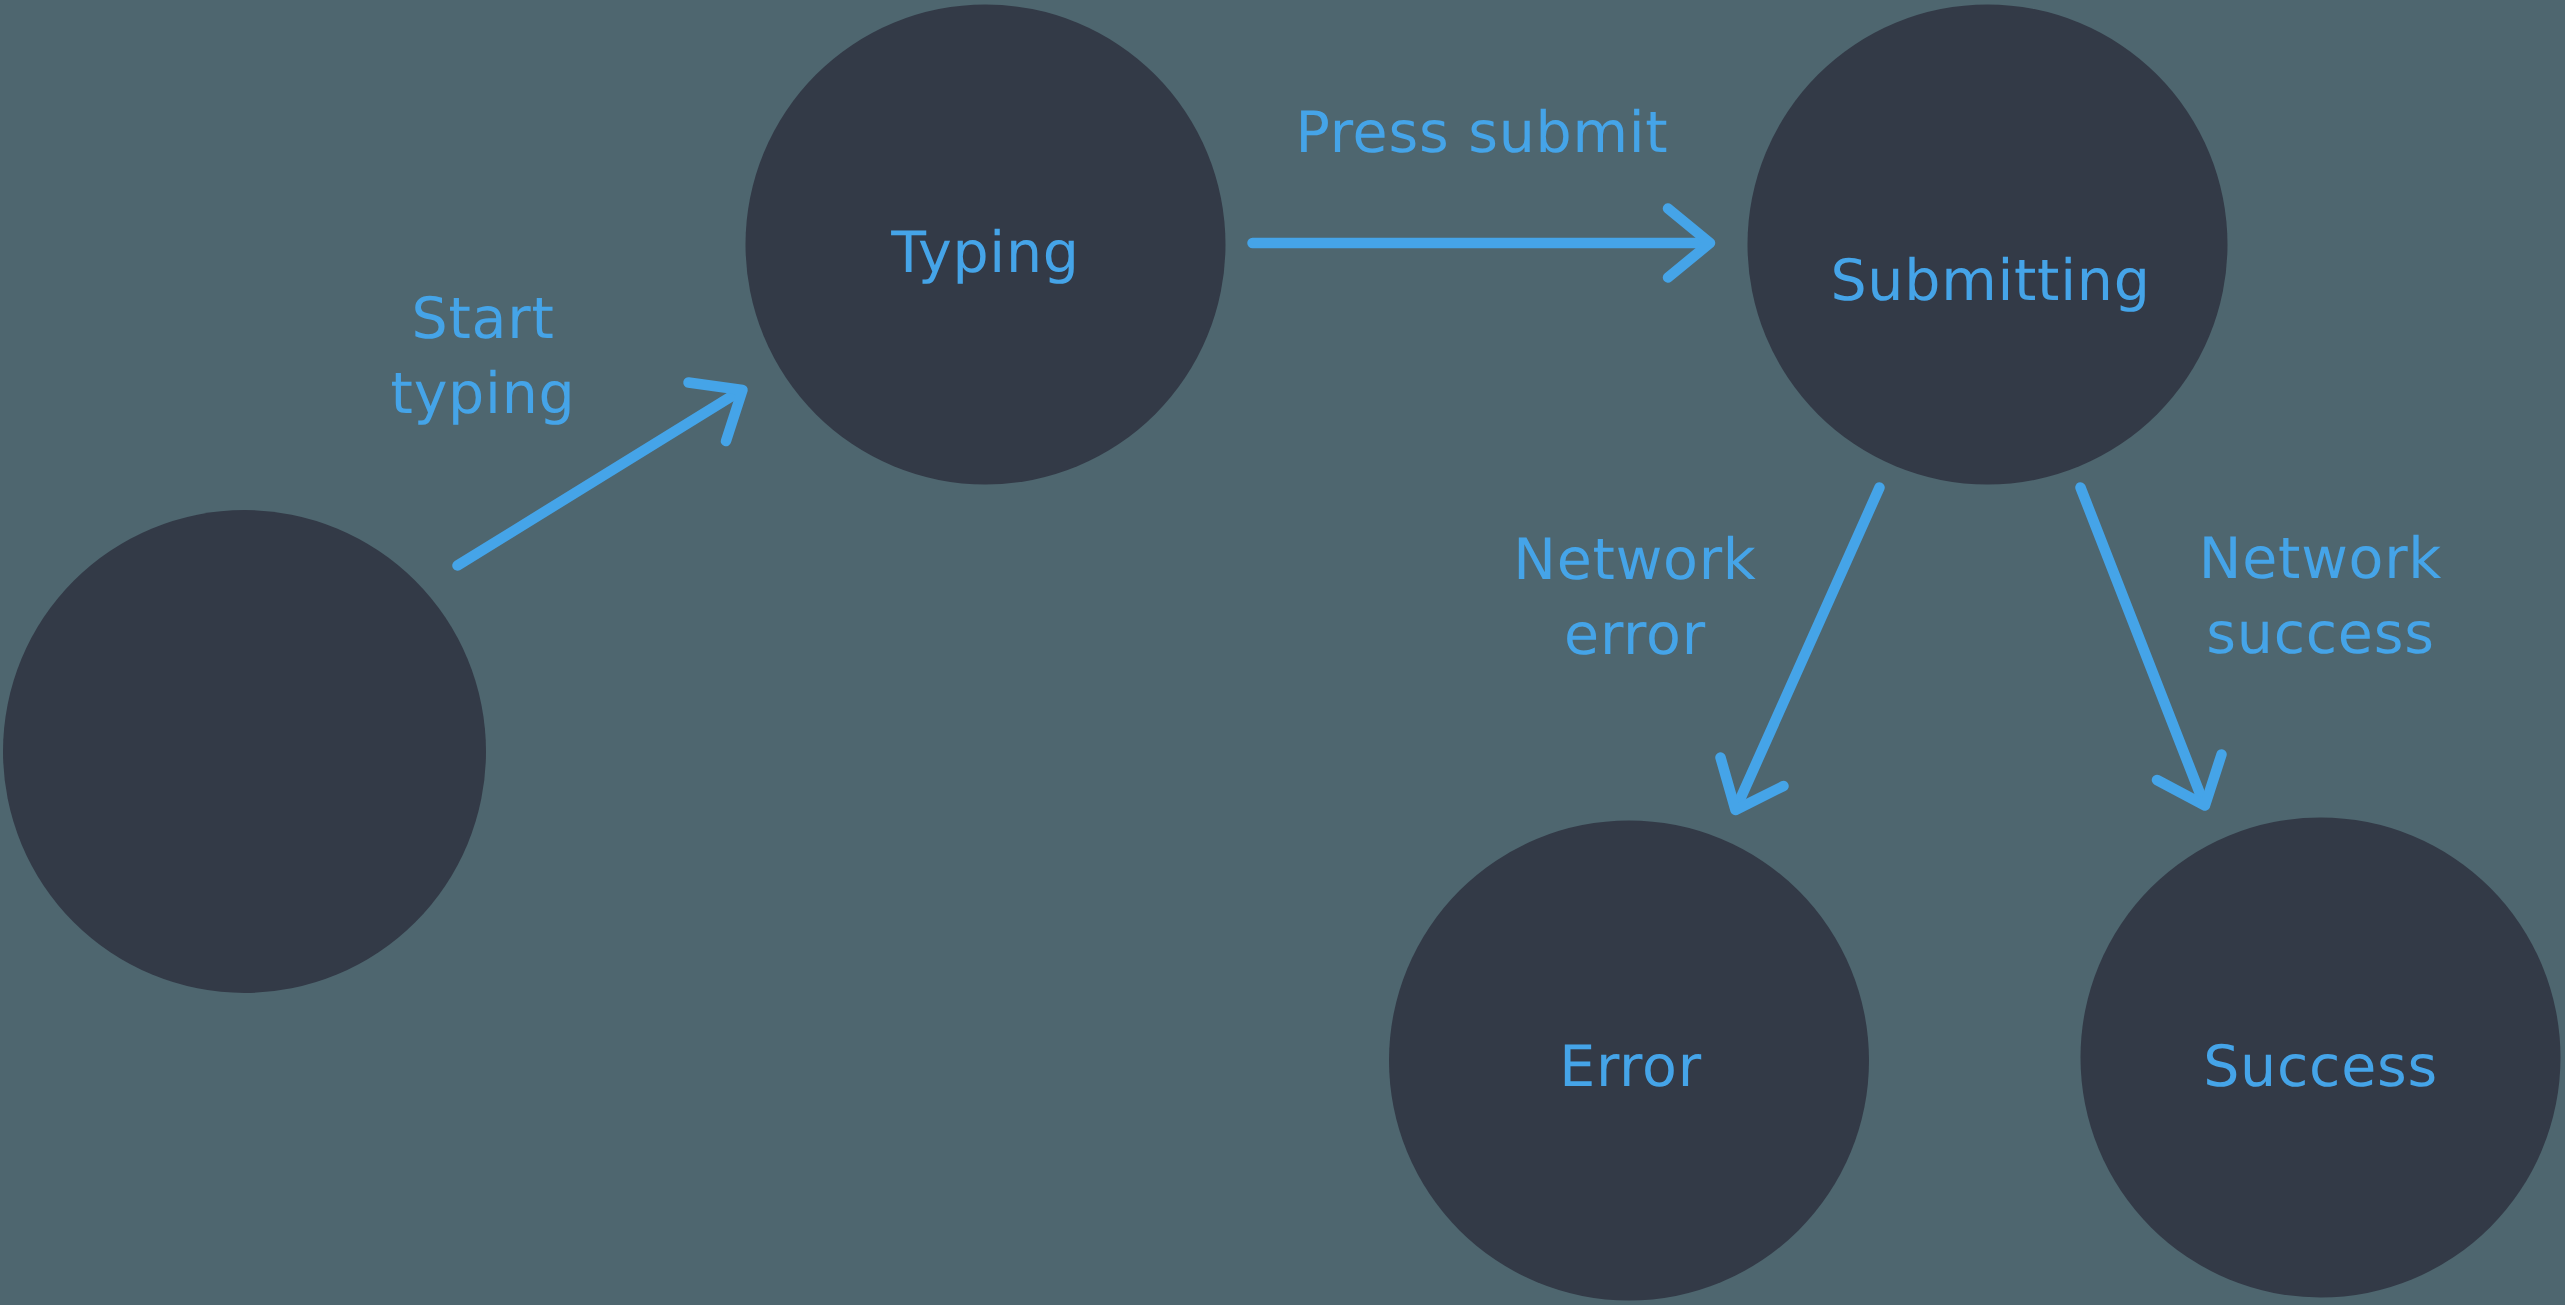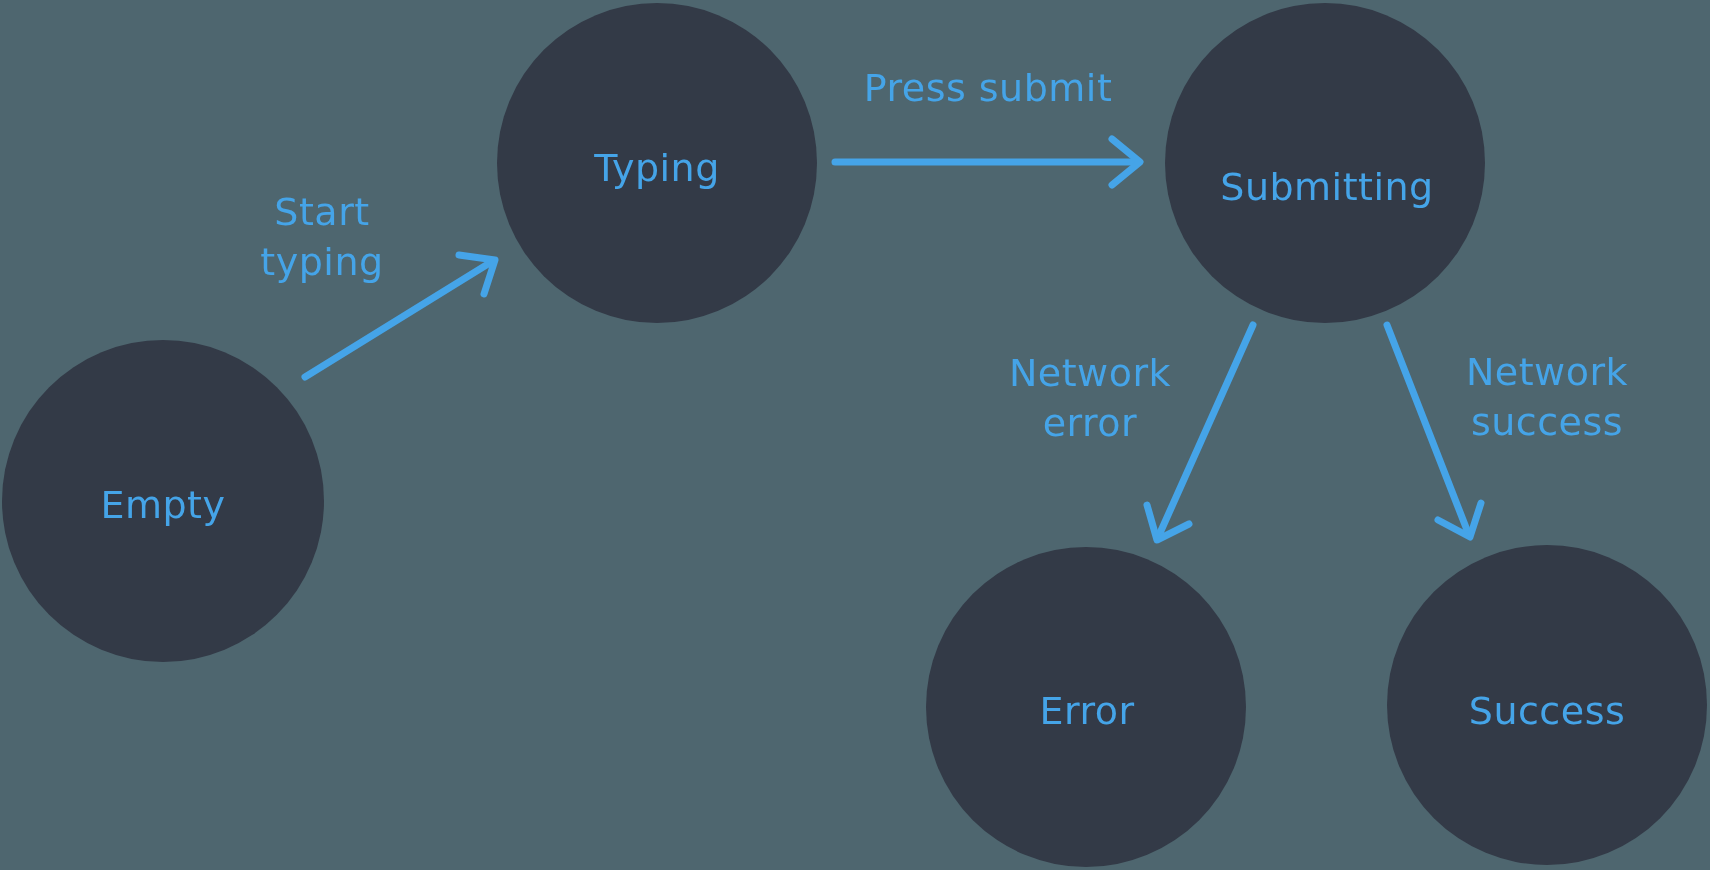--- a/index.html
+++ b/index.html
@@ -69,21 +69,20 @@
       <line class="edge-stroke" x1="1253" y1="325" x2="1160" y2="533"></line>
       <polyline class="edge-stroke" points="1147,505 1157,540 1189,524"></polyline>
     </g>
 
     <g>
       <line class="edge-stroke" x1="1387" y1="325" x2="1467" y2="530"></line>
       <polyline class="edge-stroke" points="1438,520 1470,537 1481,503"></polyline>
     </g>
   </svg>
 
-  <div class="label" style="left:163px;  top:505px;">Empty</div>
 
   <div class="label" style="left:657px;  top:168px;">Typing</div>
 
   <div class="label" style="left:1327px; top:168px;margin-top:19px;">Submitting</div>
 
   <div class="label" style="left:1087px; top:711px;">Error</div>
 
   <div class="label" style="left:1547px; top:711px;">Success</div>
 
   <div class="label" style="left:322px; top:237px;">

